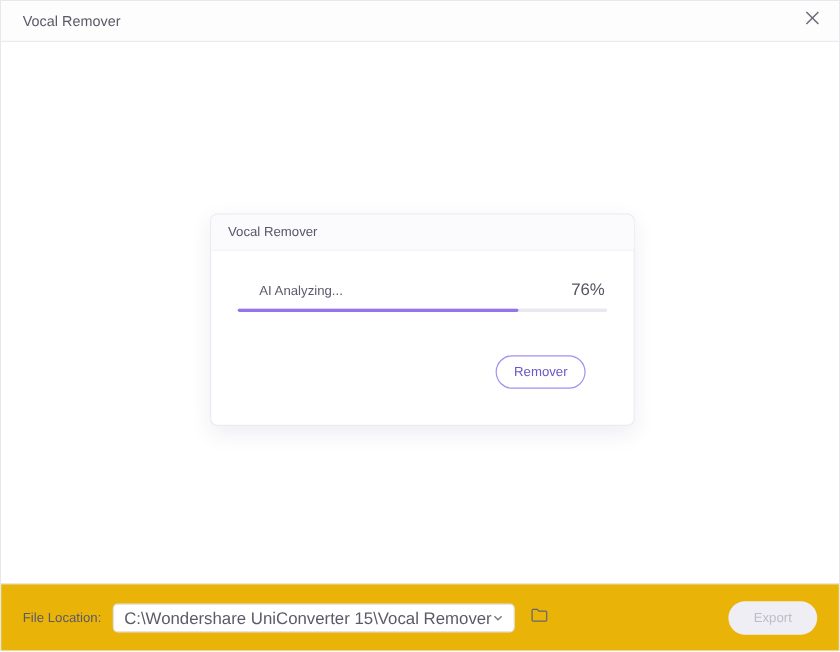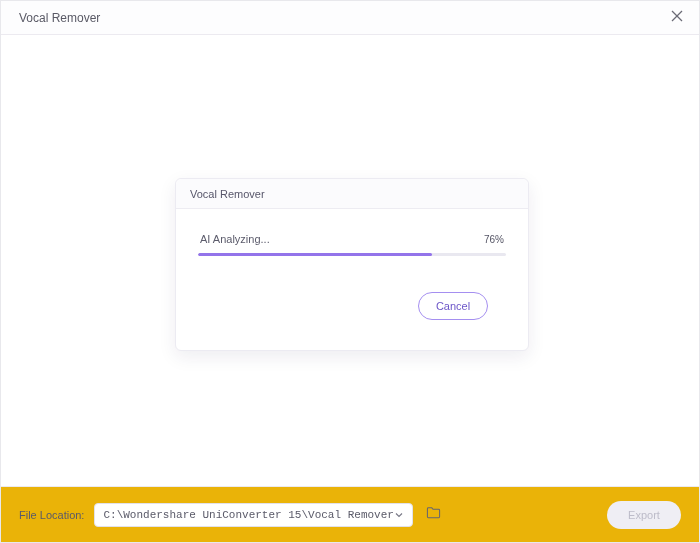--- a/index.html
+++ b/index.html
@@ -71,27 +71,28 @@
       color: #57566a;
     }
     .dialog-body {
       padding: 24px 22px 14px 22px;
     }
     .status-row {
       display: flex;
       align-items: baseline;
       justify-content: space-between;
       padding: 0 2px;
+      margin-left: 16px;
     }
     .status-text {
       font-size: 11px;
       color: #5b5b6b;
     }
     .pct-text {
-      font-size: 10px;
+      font-size: 14px;
       color: #545464;
     }
     .progress {
       margin-top: 8px;
       height: 2.5px;
       width: 100%;
       background: #e9e8f0;
       border-radius: 2px;
       overflow: hidden;
     }
@@ -134,27 +135,26 @@
       height: 24px;
       border: 1px solid #e2e1ea;
       border-radius: 4px;
       display: flex;
       align-items: center;
       padding: 0 8px;
       background: #fff;
       cursor: pointer;
     }
     .path-text {
-      font-size: 11px;
+      font-size: 14px;
       color: #5a5a69;
       white-space: nowrap;
       overflow: hidden;
       text-overflow: ellipsis;
       flex: 1;
-      font-family: Liberation Mono, monospace;
     }
     .chevron {
       color: #7a7a88;
       display: flex;
       align-items: center;
     }
     .chevron svg { width: 10px; height: 10px; }
     .folder-btn {
       width: 22px;
       height: 22px;
@@ -204,21 +204,21 @@
       </div>
       <div class="dialog-body">
         <div class="status-row">
           <span class="status-text">AI Analyzing...</span>
           <span class="pct-text">76%</span>
         </div>
         <div class="progress">
           <div class="progress-fill" style="width:76%"></div>
         </div>
         <div class="dialog-footer">
-          <button class="cancel-btn">Cancel</button>
+          <button class="cancel-btn">Remover</button>
         </div>
       </div>
     </div>
 
   </div>
 
   <div class="footer">
     <span class="footer-label">File Location:</span>
     <div class="path-select">
       <span class="path-text">C:\Wondershare UniConverter 15\Vocal Remover</span>

